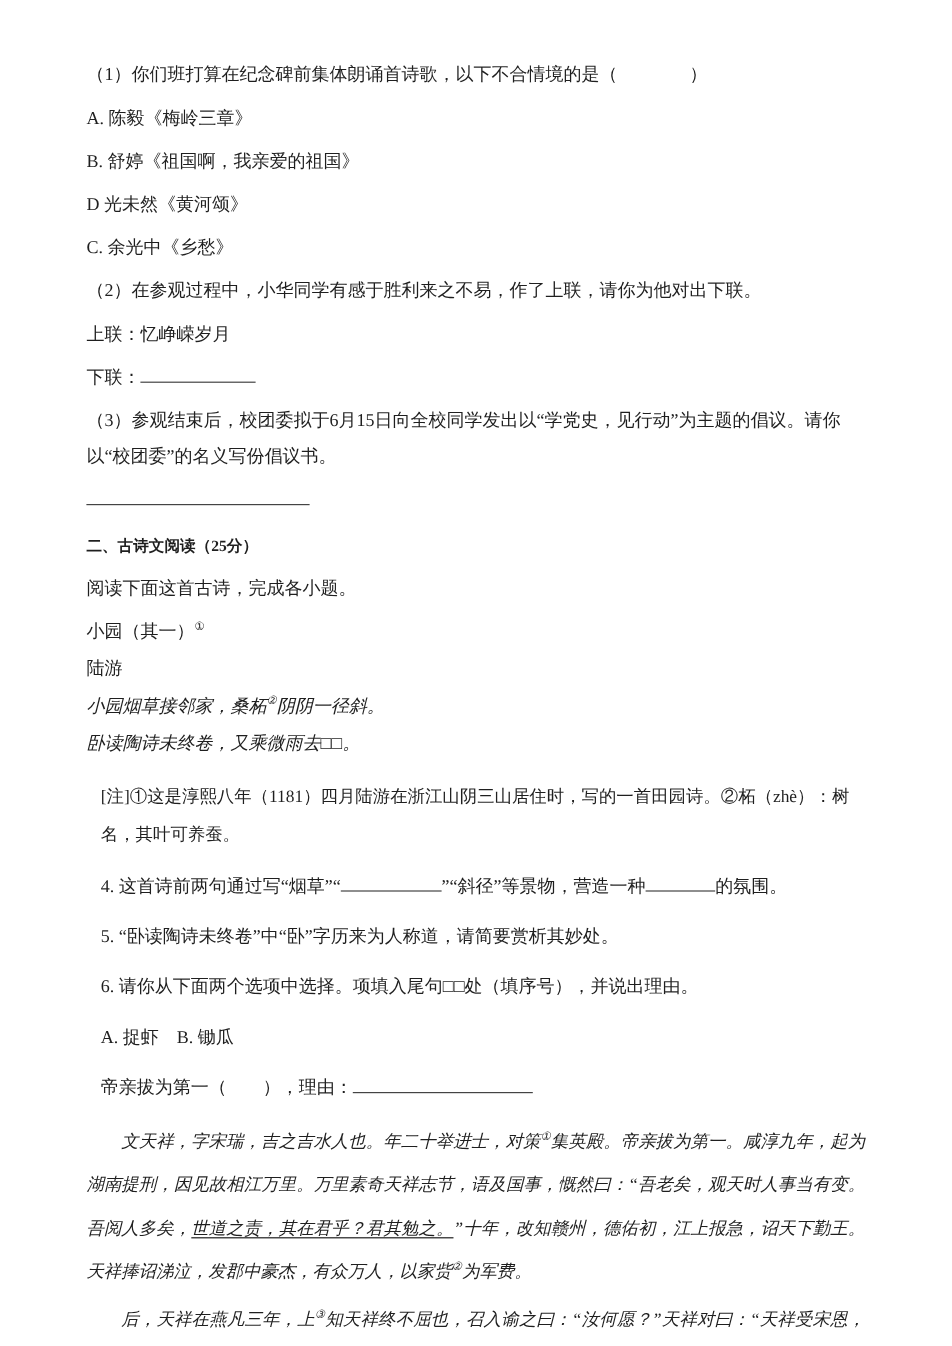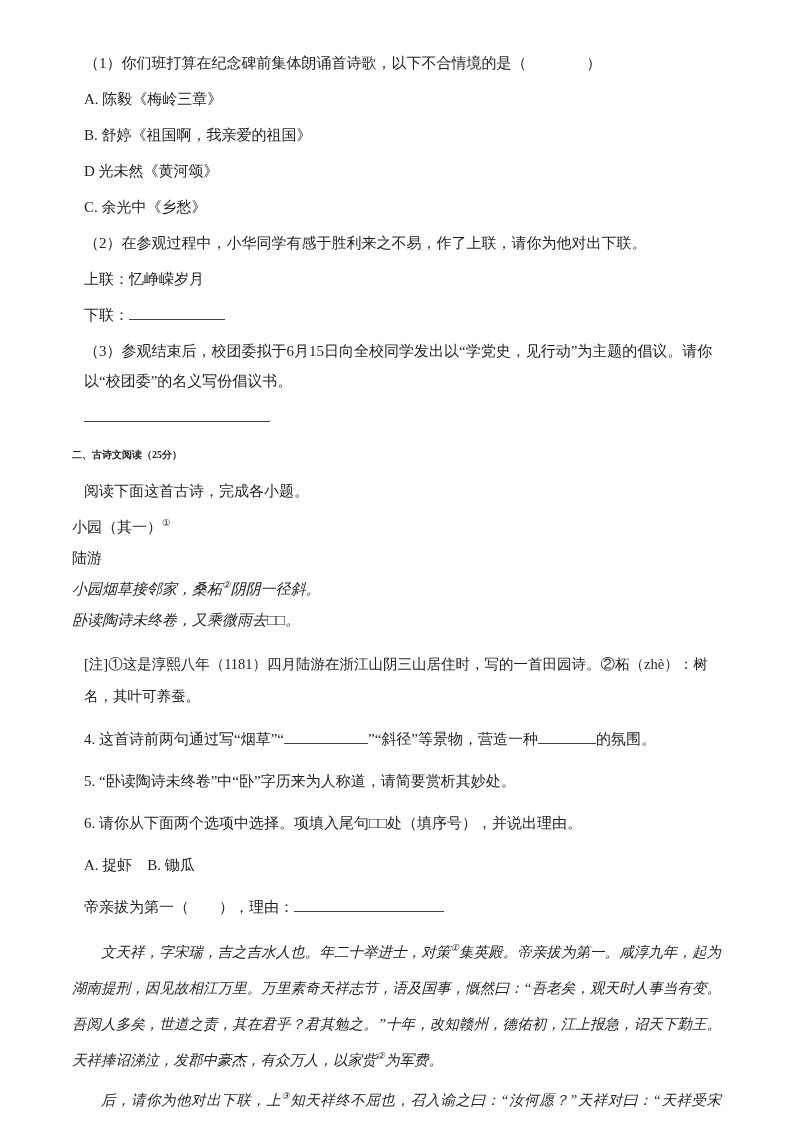--- a/index.html
+++ b/index.html
@@ -3,32 +3,32 @@
 <meta charset="utf-8">
 <style>
   * { margin: 0; padding: 0; box-sizing: border-box; }
   html, body { background: #ffffff; }
   body {
     width: 793px; height: 1122px; overflow: hidden;
     color: #1f1f1f;
     font-family: "Liberation Serif", "DejaVu Serif", serif;
   }
   .page { padding: 48px 72px 0 72px; }
-  .p    { font-size: 15px; line-height: 30px; margin: 0 0 6px 12px; }
+  .p    { font-size: 15px; line-height: 30px; margin: 0 0 6px 0; }
   .q    { margin: 12px; }
   .center { font-size: 15px; line-height: 31px; margin: 0; }
   .poem { font-style: italic; }
   .note { font-size: 14.5px; line-height: 32px; margin: 12px; }
-  .h    { font-size: 10px; font-weight: 700; line-height: 30px; margin: 8px 0 6px 0; }
+  .h    { font-size: 13px; font-weight: 700; line-height: 30px; margin: 8px 0 6px 0; }
   .wen  {
     font-size: 14.5px; line-height: 36px; margin: 2px 0 4px 0;
     text-indent: 2em; text-align: justify; font-style: italic;
   }
   sup { font-size: 9.5px; vertical-align: super; line-height: 0; }
-  .u  { text-underline-offset: 3px; text-decoration-thickness: 1px; }
+  .u  { text-decoration: underline; text-underline-offset: 3px; text-decoration-thickness: 1px; }
   .blank {
     display: inline-block; height: 14px;
     border-bottom: 1px solid #444; vertical-align: baseline;
   }
 </style>
 </head>
 <body>
 
 <div class="page">
 
@@ -57,15 +57,15 @@
 
   <p class="p q"><span>4. 这首诗前两句通过写“烟草”“</span><span class="blank" style="width:84px"></span><span>”“斜径”等景物，营造一种</span><span class="blank" style="width:58px"></span><span>的氛围。</span></p>
   <p class="p q">5. “卧读陶诗未终卷”中“卧”字历来为人称道，请简要赏析其妙处。</p>
   <p class="p q">6. 请你从下面两个选项中选择。项填入尾句□□处（填序号），并说出理由。</p>
   <p class="p q">A. 捉虾　B. 锄瓜</p>
   <p class="p q"><span>帝亲拔为第一（　　），理由：</span><span class="blank" style="width:150px"></span></p>
 
 
   <p class="wen"><span>文天祥，字宋瑞，吉之吉水人也。年二十举进士，对策</span><sup>①</sup><span>集英殿。帝亲拔为第一。咸淳九年，起为湖南提刑，因见故相江万里。万里素奇天祥志节，语及国事，慨然曰：“吾老矣，观天时人事当有变。吾阅人多矣，</span><span class="u">世道之责，其在君乎？君其勉之。</span><span>”十年，改知赣州，德佑初，江上报急，诏天下勤王。天祥捧诏涕泣，发郡中豪杰，有众万人，以家赀</span><sup>②</sup><span>为军费。</span></p>
 
-  <p class="wen"><span>后，请你为他对出下联，上</span><sup>③</sup><span>知天祥终不屈也，召入谕之曰：“汝何愿？”天祥对曰：“天祥受宋恩，为</span></p>
+  <p class="wen"><span>后，天祥在燕凡三年，上</span><sup>③</sup><span>知天祥终不屈也，召入谕之曰：“汝何愿？”天祥对曰：“天祥受宋恩，为</span></p>
 
 </div>
 
 </body></html>

